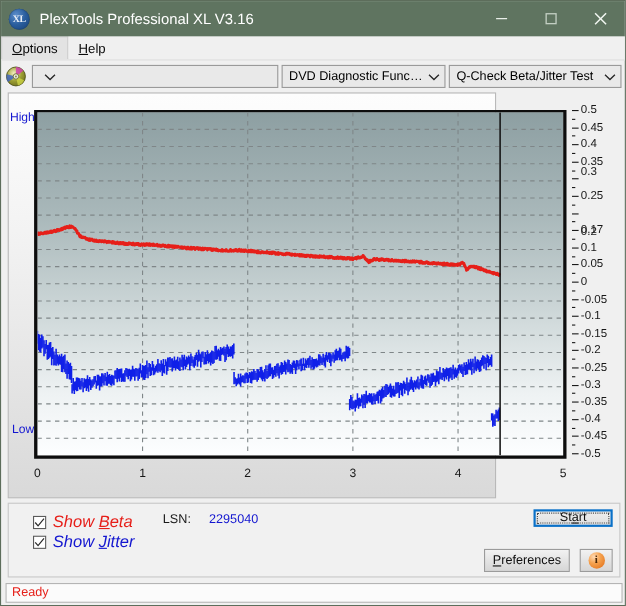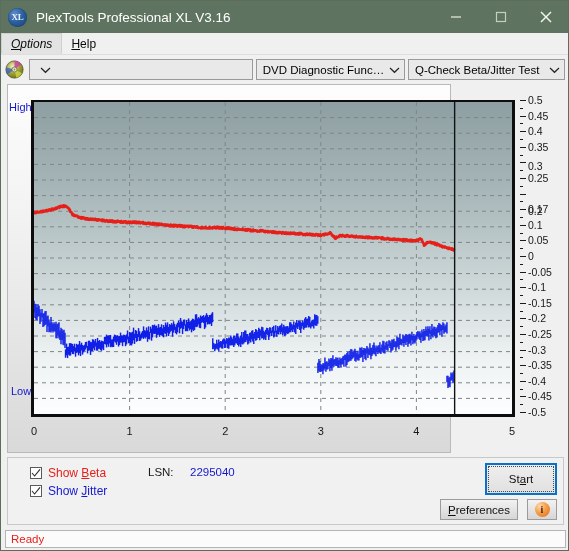--- a/index.html
+++ b/index.html
@@ -74,21 +74,20 @@
     padding: 0 9px;
     display: flex; align-items: center;
     font-size: 12px;
     color: #0a0a0a;
   }
   .menu-item.sel {
     background: #e3e3e3;
     border: 1px solid #cfcfcf;
     border-bottom-color: #e3e3e3;
     box-sizing: border-box;
-    font-style: italic;
   }
   .menu-item u { text-decoration: underline; }
 
   
   .toolbar {
     height: 26px;
     display: flex;
     align-items: center;
     padding: 3px 3px 0 4px;
     box-sizing: border-box;
@@ -193,21 +192,22 @@
     position: absolute;
     left: 6px; top: 456px;
     width: 557px; height: 68px;
     background: #f1f1f1;
     border: 1px solid #c8c8c8;
     box-sizing: border-box;
   }
   .cb-row {
     position: absolute;
     display: flex; align-items: center;
-    font-size: 12px;
+    font-size: 15px;
+    font-style: italic;
   }
   #cb-beta  { left: 22px; top: 8px; }
   #cb-jitter{ left: 22px; top: 26px; }
   .checkbox {
     width: 12px; height: 12px;
     background: #fff;
     border: 1px solid #5a5a5a;
     box-sizing: border-box;
     margin-right: 6px;
     display: flex; align-items: center; justify-content: center;
@@ -230,21 +230,21 @@
     position: absolute;
     background: linear-gradient(to bottom, #f2f2f2 0%, #e4e4e4 50%, #d6d6d6 100%);
     border: 1px solid #9b9b9b;
     box-sizing: border-box;
     font-size: 11.5px;
     color: #101010;
     display: flex; align-items: center; justify-content: center;
   }
   .btn u { text-decoration: underline; }
   #btn-start {
-    left: 477px; top: 5px; width: 72px; height: 32px;
+    left: 477px; top: 5px; width: 72px; height: 16px;
     border: 2px solid #0a71c8;
     background: linear-gradient(to bottom, #eeeeee 0%, #e0e0e0 100%);
   }
   #btn-start .inner {
     position: absolute; left: 1px; top: 1px; right: 1px; bottom: 1px;
     border: 1px dotted #4a4a4a;
     pointer-events: none;
   }
   #btn-prefs {
     left: 432px; top: 41px; width: 78px; height: 21px;
@@ -828,21 +828,21 @@
         <div class="ytickmark" style="top: 20.6px;"></div>
         <div class="ytick" style="top: 20.6px;">0.45</div>
         <div class="ytickmark" style="top: 28.4px; width: 3px;"></div>
         <div class="ytickmark" style="top: 36.2px;"></div>
         <div class="ytick" style="top: 36.2px;">0.4</div>
         <div class="ytickmark" style="top: 44px; width: 3px;"></div>
         <div class="ytickmark" style="top: 51.8px;"></div>
         <div class="ytick" style="top: 51.8px;">0.35</div>
         <div class="ytickmark" style="top: 59.6px; width: 3px;"></div>
         <div class="ytickmark" style="top: 67.4px;"></div>
-        <div class="ytick" style="top: 71px;">0.3</div>
+        <div class="ytick" style="top: 61px;">0.3</div>
         <div class="ytickmark" style="top: 75.2px; width: 3px;"></div>
         <div class="ytickmark" style="top: 83px;"></div>
         <div class="ytick" style="top: 83px;">0.25</div>
         <div class="ytickmark" style="top: 90.8px; width: 3px;"></div>
         <div class="ytickmark" style="top: 98.6px;"></div>
         <div class="ytick" style="top: 116px; text-align: center;">0.2</div>
         <div class="ytickmark" style="top: 106.4px; width: 3px;"></div>
         <div class="ytickmark" style="top: 114.2px;"></div>
         <div class="ytick" style="top: 114.2px;">0.17</div>
         <div class="ytickmark" style="top: 122px; width: 3px;"></div>

